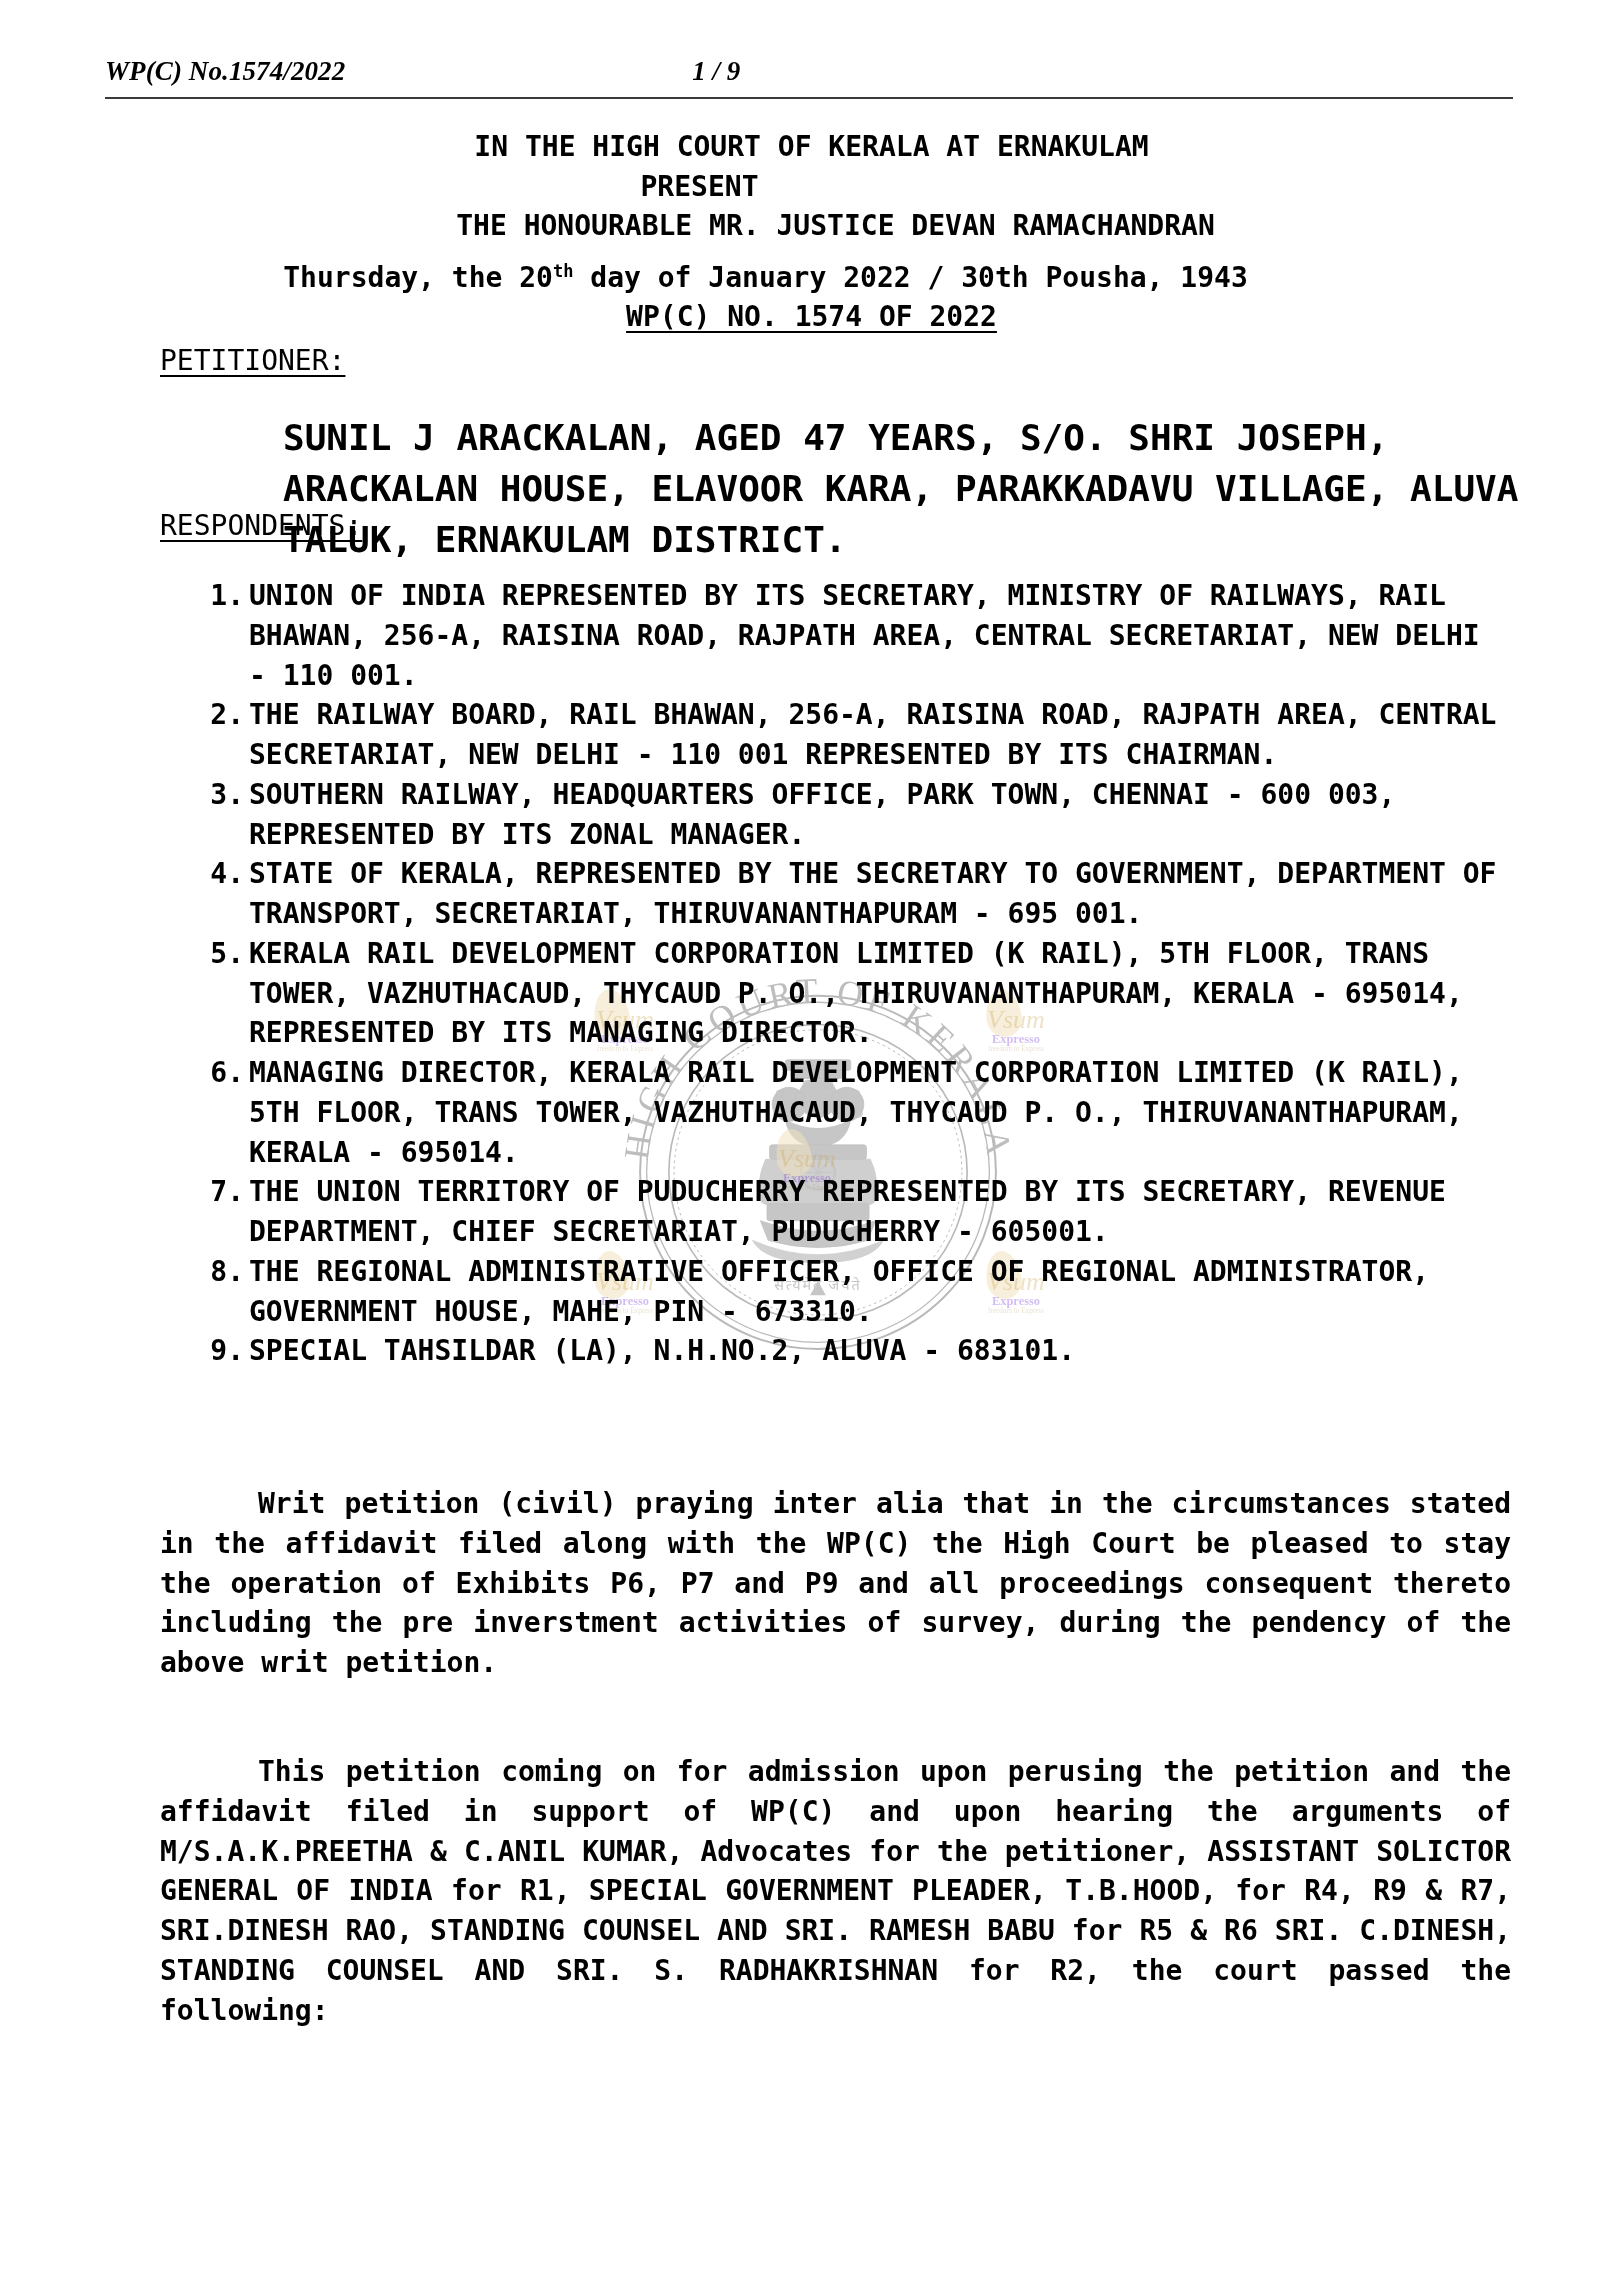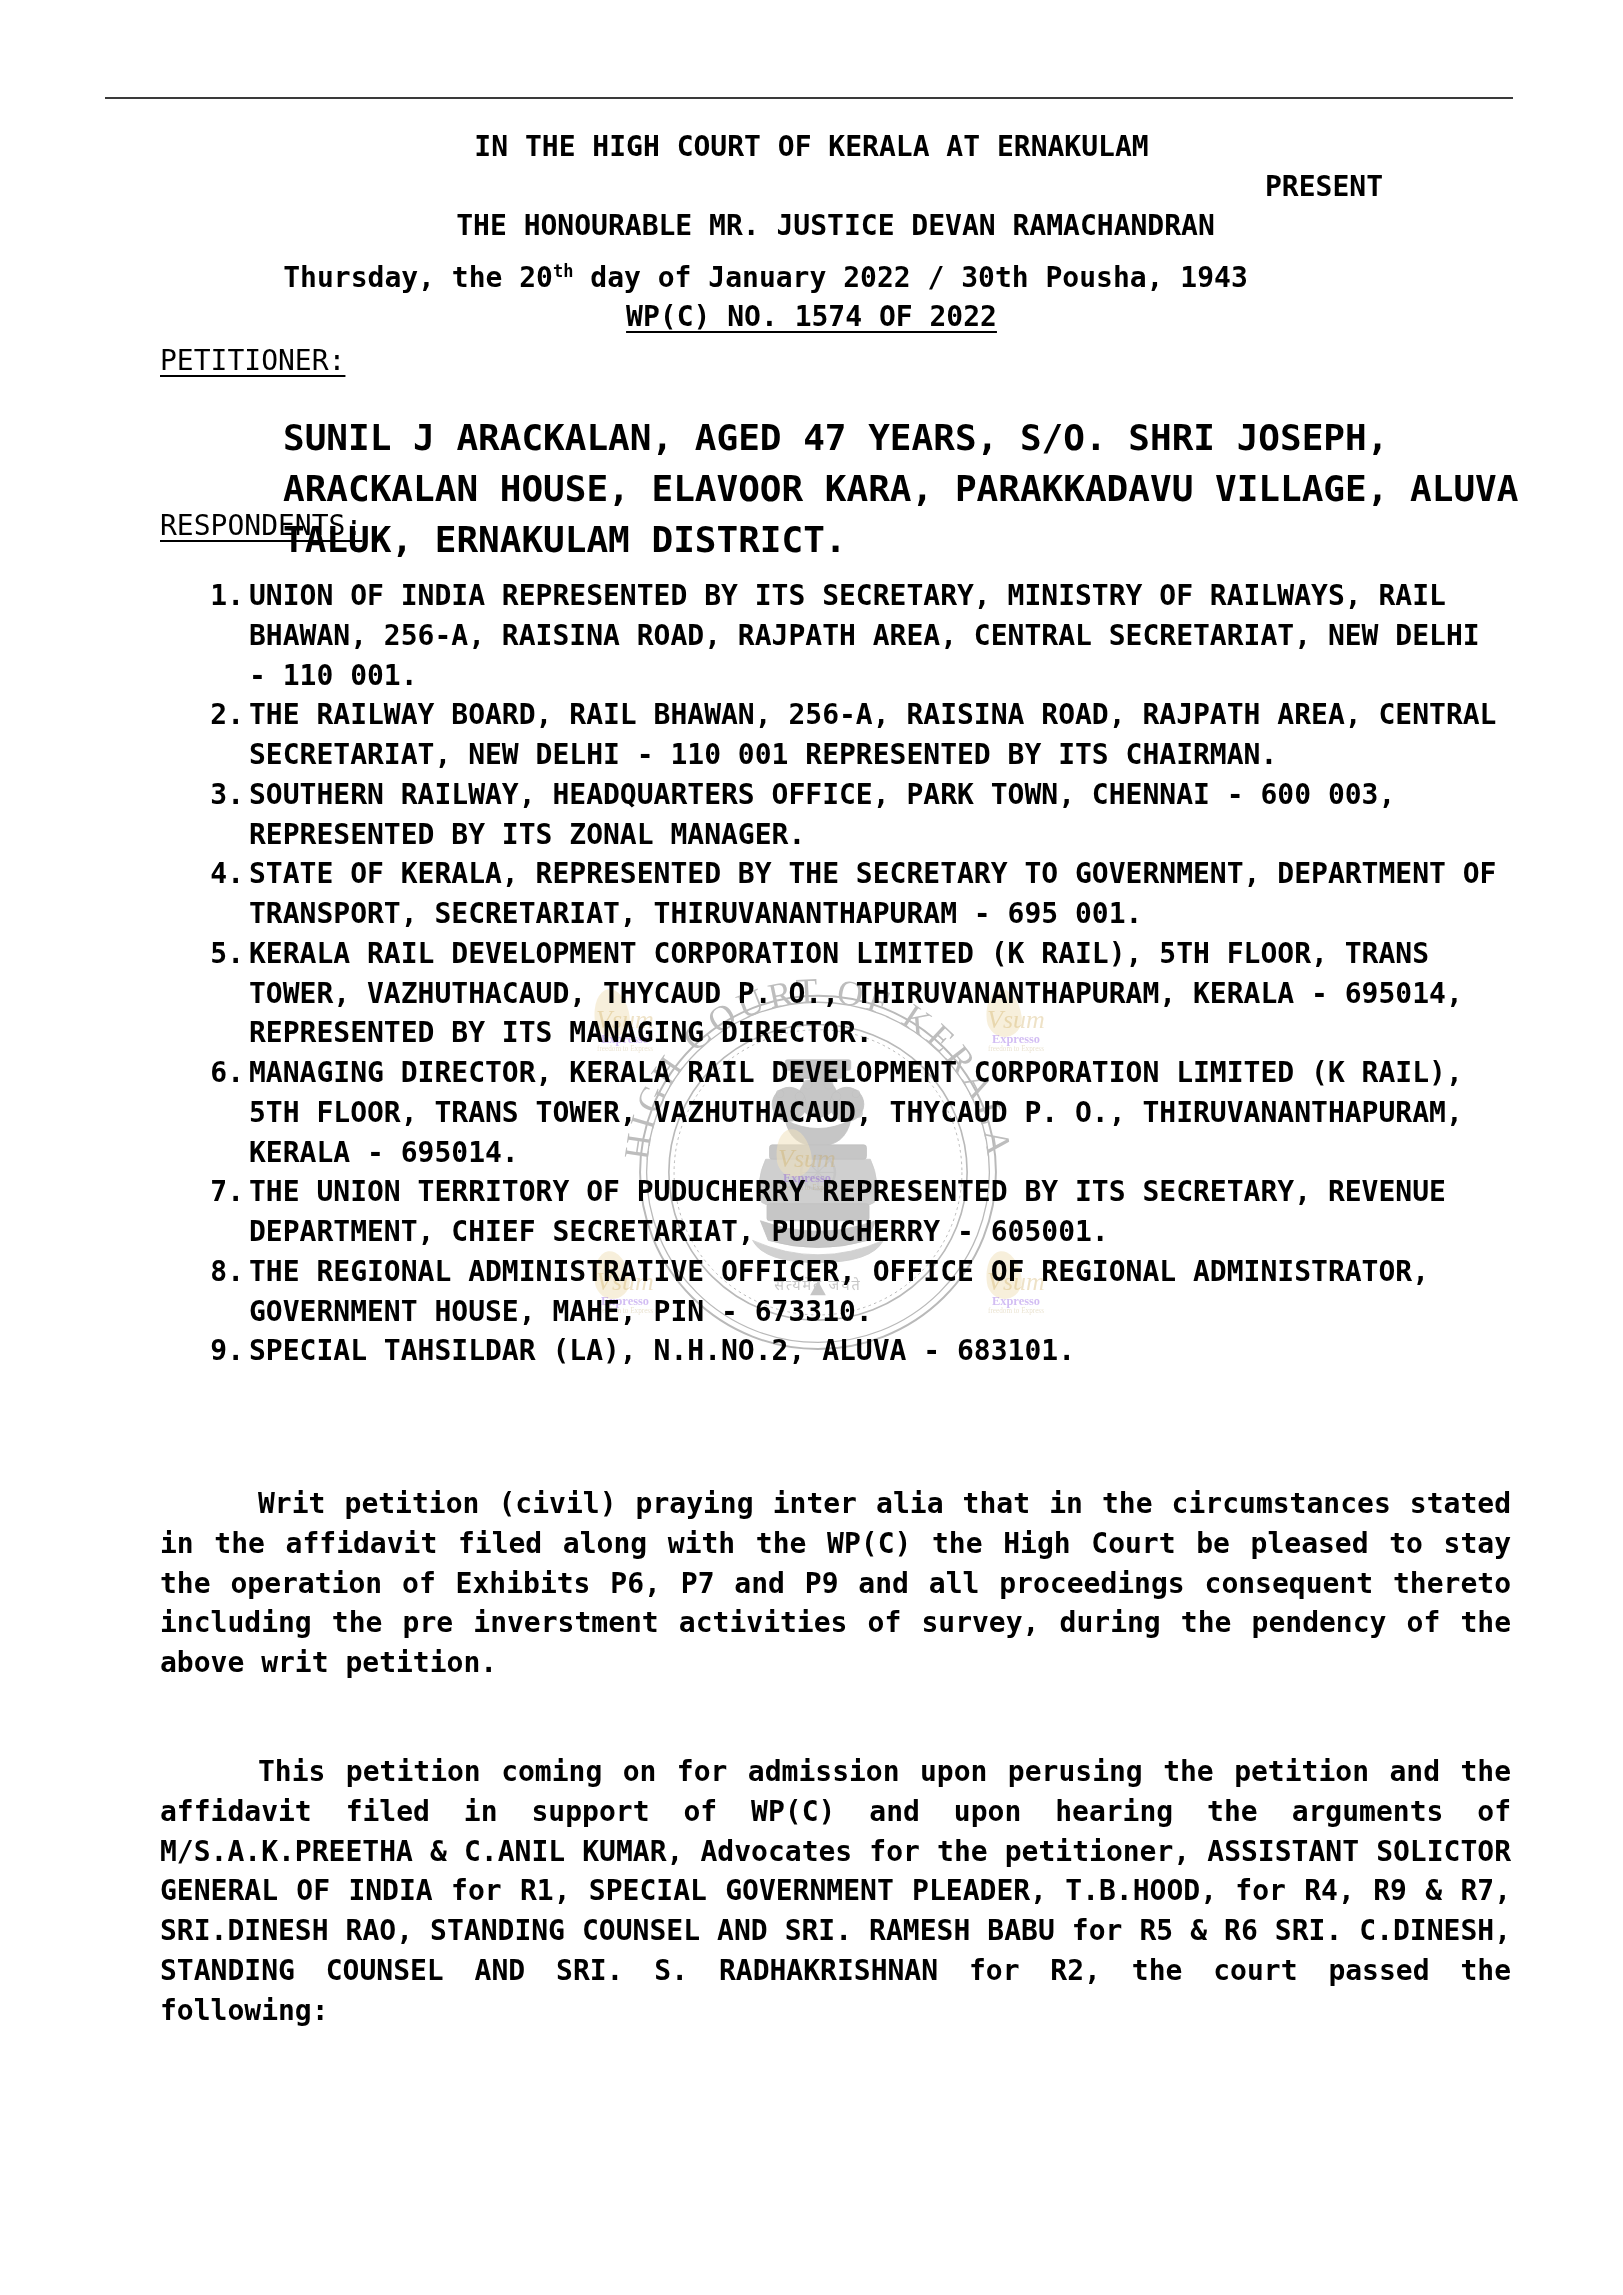--- a/index.html
+++ b/index.html
@@ -62,21 +62,21 @@
   .body { position:relative; z-index:2; }
 
   .ctr {
     text-align:center;
     font-weight:bold;
     font-size:28px;
     letter-spacing:0px;
     line-height:1.38;
   }
   .t-court  { position:absolute; left:0; top:128px;  width:1623px; }
-  .t-present{ position:absolute; left:0; top:168px;  width:1383px;text-align:right; }
+  .t-present{ position:absolute; left:8px; top:168px;  width:1383px; }
   .t-judge  { position:absolute; left:12px; top:207px;  width:1623px;padding-left:12px; }
   .t-date   { position:absolute; left:0; top:259px;  width:1531px; }
   .t-caseno { position:absolute; left:0; top:298px;  width:1623px; }
   .t-caseno span { text-decoration:underline; text-underline-offset:4.6px; }
   .t-date sup { font-size:17px; vertical-align:super; line-height:0; }
 
   .sec-head {
     position:absolute; left:160px;
     font-weight:normal; font-size:28px;
     text-decoration:underline; text-underline-offset:5.2px;
@@ -109,20 +109,24 @@
     text-align:justify; text-indent:98px;
   }
   .para-1 { top:1484px; }
   .para-2 { top:1752px; }
 </style>
 </head>
 <body>
 
 <div class="page">
 
+  <div class="hdr">
+    <span class="hdr-case">WP(C) No.1574/2022</span>
+    <span class="hdr-page">1 / 9</span>
+  </div>
   <div class="hdr-rule"></div>
 
   <div class="wm">
     <svg viewBox="0 0 700 720" xmlns="http://www.w3.org/2000/svg">
       <defs>
         <path id="ringpath" d="M 90,370 A 260,258 0 0 1 610,370" fill="none"></path>
         <path id="ringpath2" d="M 120,372 A 232,230 0 0 1 580,372" fill="none"></path>
       </defs>
       <g stroke="#b9b9b9" fill="none">
         <ellipse cx="350" cy="372" rx="272" ry="270" stroke-width="3"></ellipse>

